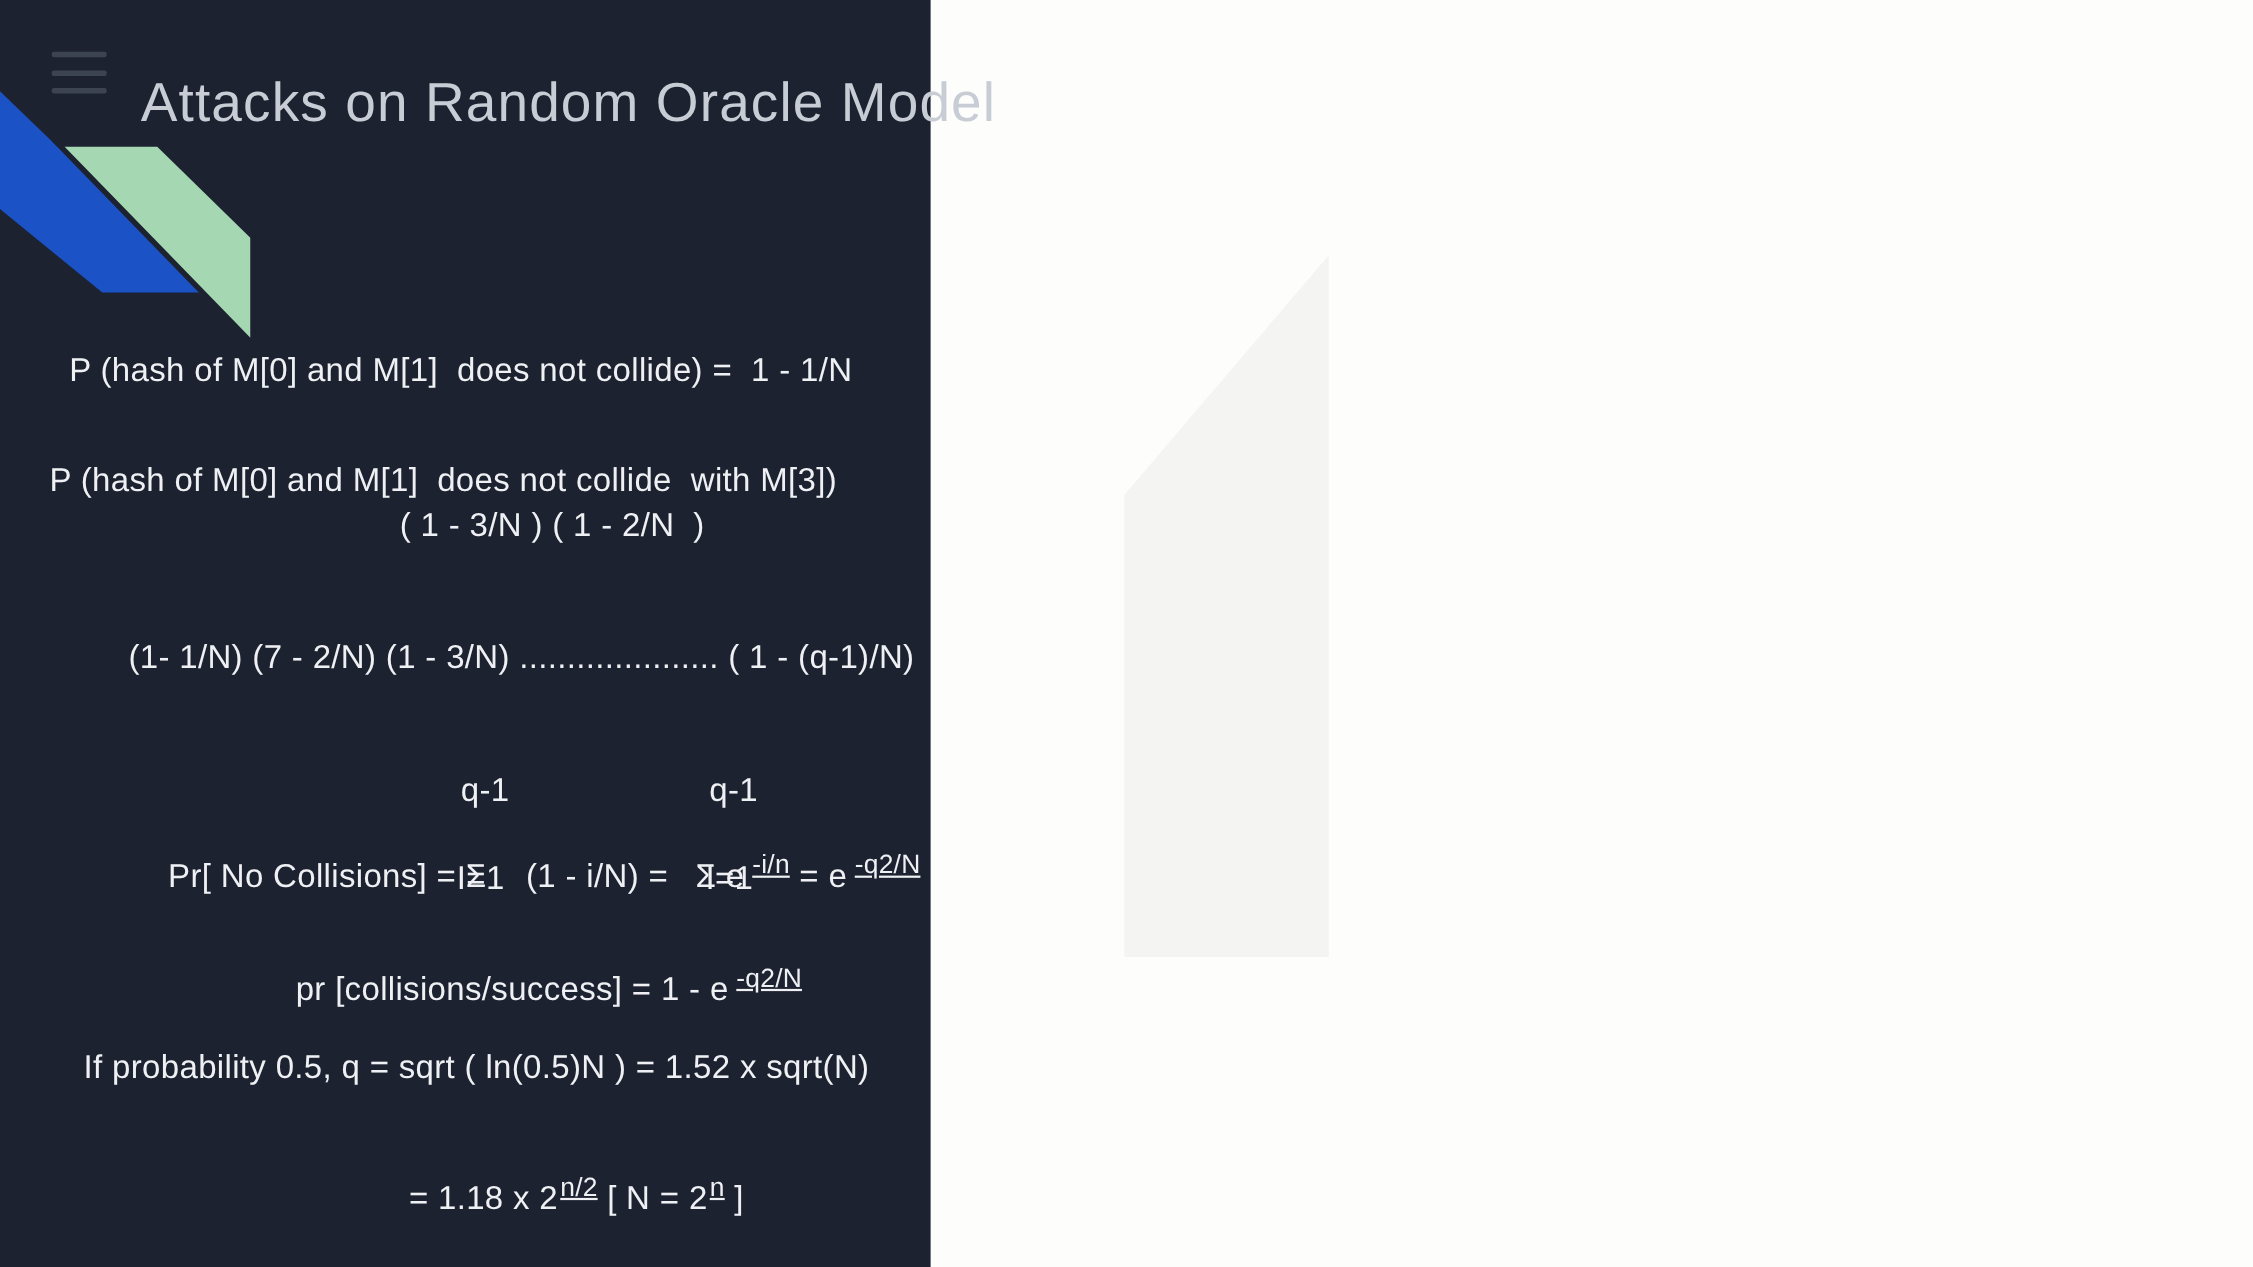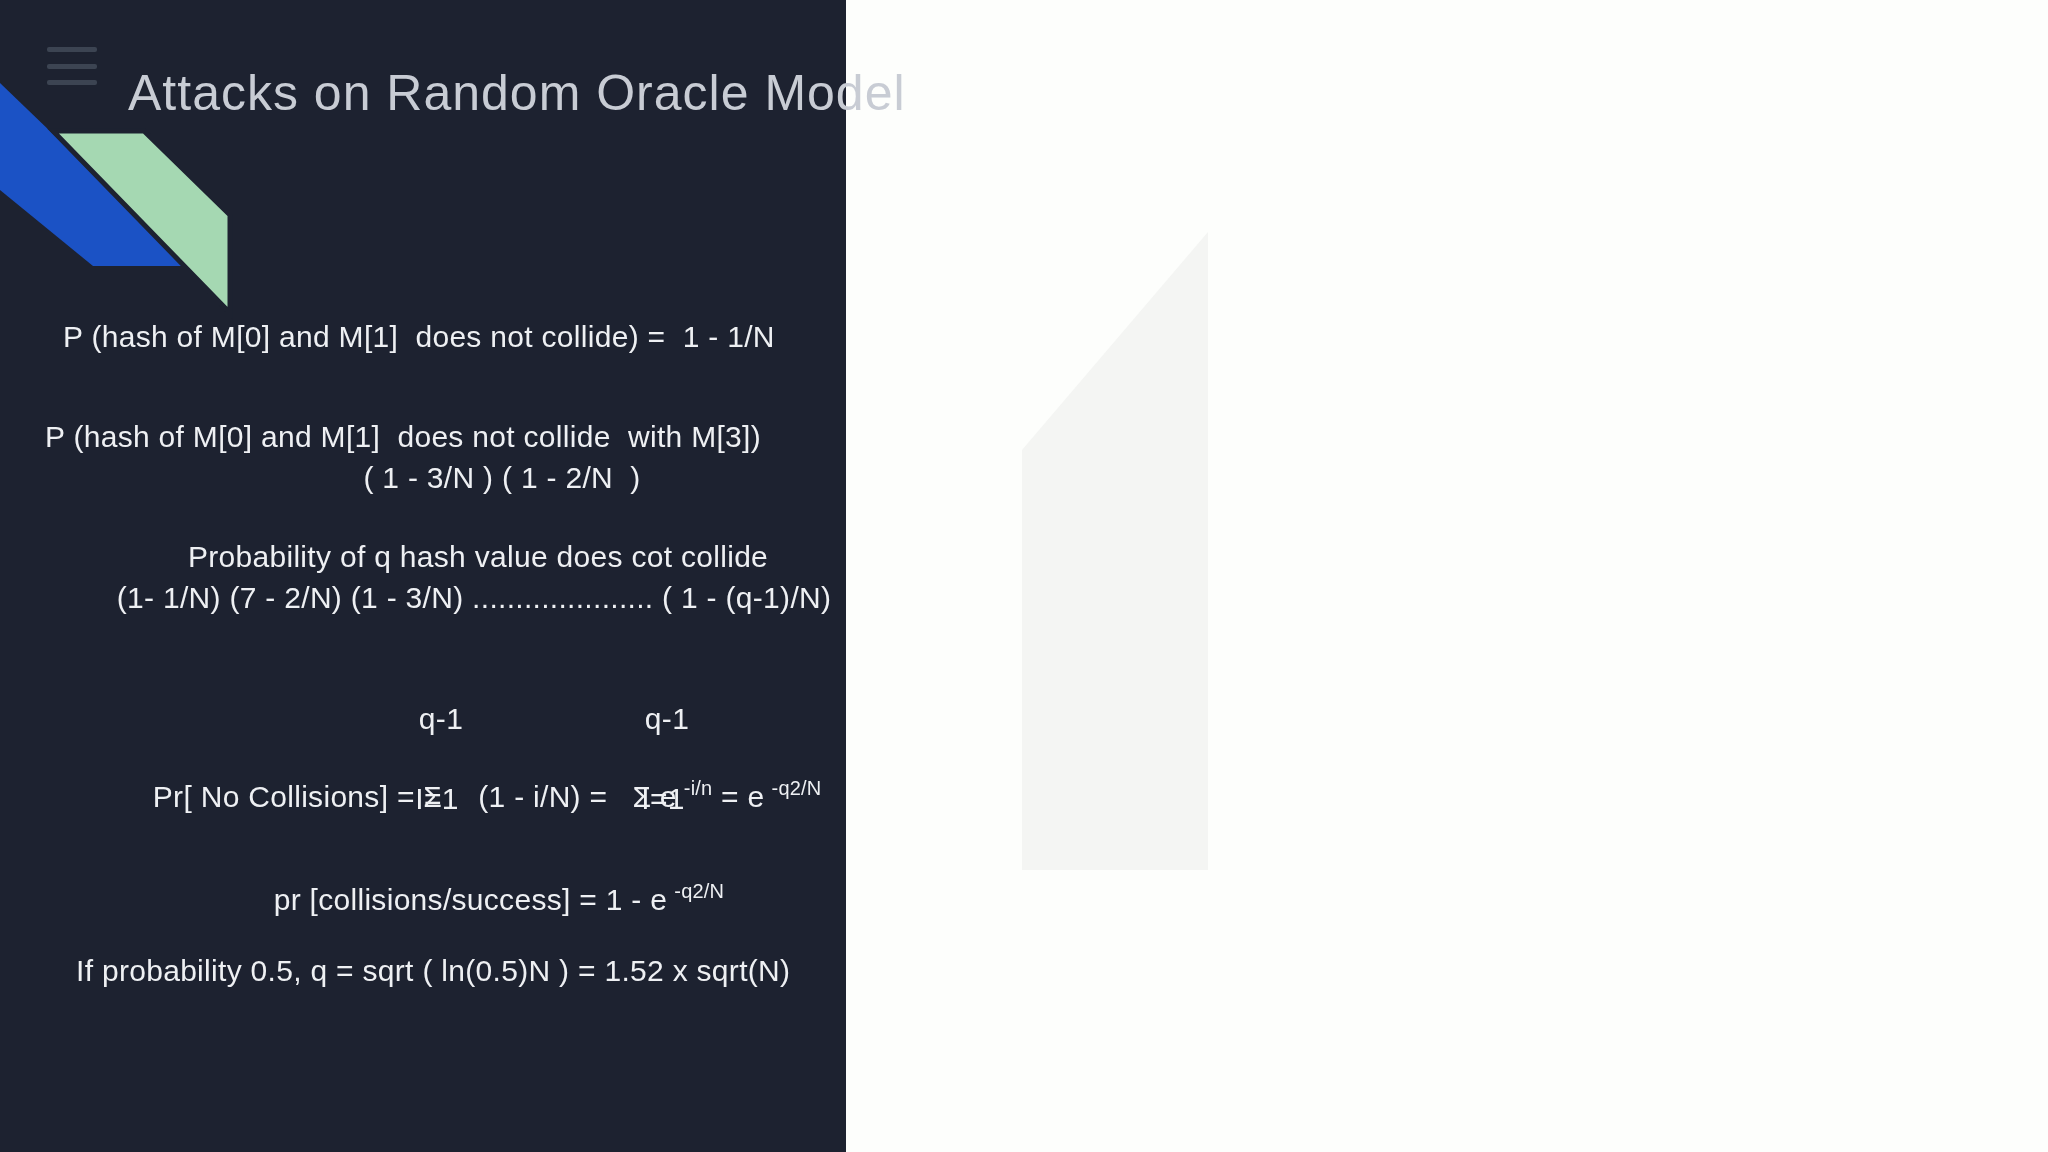--- a/index.html
+++ b/index.html
@@ -39,21 +39,21 @@
   .slide-title{
     position:absolute;left:128px;top:64px;
     font-size:50px;font-weight:400;letter-spacing:1px;
     color:var(--title-text);white-space:pre;
   }
   .f{
     position:absolute;color:var(--formula-text);
     font-size:30px;line-height:38px;white-space:pre;letter-spacing:0.3px;
   }
   .cx{transform:translateX(-50%);}
-  .sup{font-size:20px;position:relative;top:-12px;letter-spacing:0.2px;margin-left:7px;}
+  .sup{font-size:24px;position:relative;top:-12px;letter-spacing:0.2px;margin-left:7px;text-decoration:underline;}
   .sup.tight{margin-left:2px;}
   .gap36{display:inline-block;width:36px;}
   .gap25{display:inline-block;width:25px;}
 </style>
 </head>
 <body>
 
 <div class="slide">
 
   <div class="left-panel">
@@ -70,40 +70,42 @@
     </div>
 
     <h1 class="slide-title">Attacks on Random Oracle Model</h1>
 
     <div class="f" style="left:63px;top:318px">P (hash of M[0] and M[1]  does not collide) =  1 - 1/N</div>
 
     <div class="f" style="left:45px;top:418px">P (hash of M[0] and M[1]  does not collide  with M[3])</div>
 
     <div class="f cx" style="left:502px;top:459px">( 1 - 3/N ) ( 1 - 2/N  )</div>
 
-    <div class="f cx" style="left:478px;top:538px">Probability of q hash value does cot collide</div>
 
     <div class="f cx" style="left:474px;top:579px">(1- 1/N) (7 - 2/N) (1 - 3/N) ..................... ( 1 - (q-1)/N)</div>
 
     <div class="f cx" style="left:441px;top:700px">q-1</div>
     <div class="f cx" style="left:667px;top:700px">q-1</div>
 
     <div class="f" style="left:101px;top:740px">
       <span>Pr[ No Collisions] = Σ</span><span class="gap36"></span><span>(1 - i/N) =</span><span class="gap25"></span><span>Σ e</span><span class="sup">-i/n</span><span> = e</span><span class="sup">-q2/N</span>
     </div>
 
     <div class="f cx" style="left:437px;top:780px">I=1</div>
     <div class="f cx" style="left:663px;top:780px">I=1</div>
 
     <div class="f cx" style="left:473px;top:843px">
       <span>pr [collisions/success] = 1 - e</span><span class="sup">-q2/N</span>
     </div>
 
     <div class="f" style="left:76px;top:952px">If probability 0.5, q = sqrt ( ln(0.5)N ) = 1.52 x sqrt(N)</div>
 
+    <div class="f cx" style="left:498px;top:1033px">
+      <span>= 1.18 x 2</span><span class="sup tight">n/2</span><span> [ N = 2</span><span class="sup tight">n</span><span> ]</span>
+    </div>
 
   </div>
 
   <div class="right-panel">
 
     <svg class="deco-svg" style="left:0;top:0" width="1026" height="1152" viewBox="1022 0 1026 1152">
       <polygon points="1208,232 1208,870 1022,870 1022,450" fill="#f4f5f3"></polygon>
     </svg>
 
   </div>

